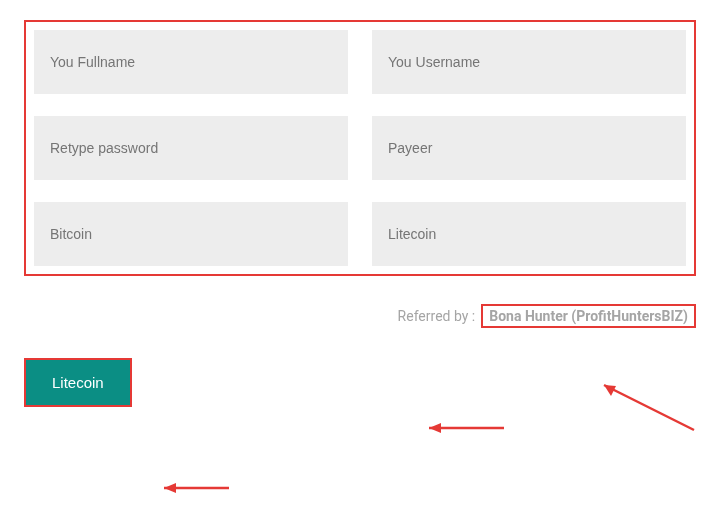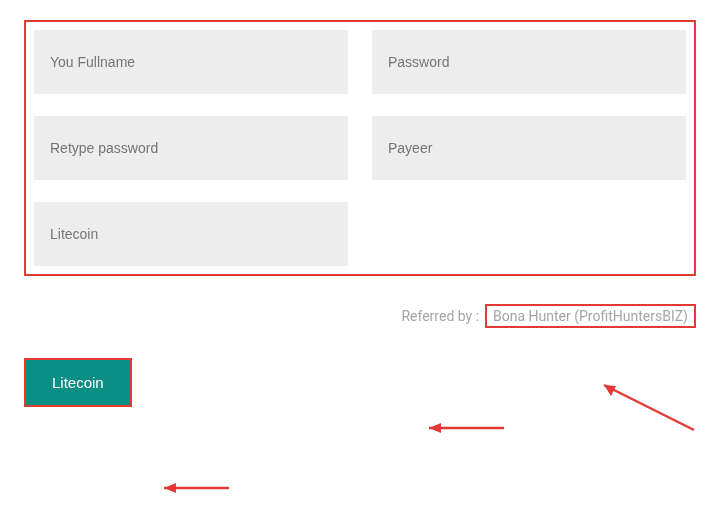--- a/index.html
+++ b/index.html
@@ -36,20 +36,21 @@
       align-items: center;
       gap: 6px;
       color: #a5a5a5;
       font-size: 14px;
       justify-content: flex-end;
     }
     .referred-box {
       border: 2px solid #e53935;
       padding: 2px 6px;
       color: #a5a5a5;
+      font-weight: bold;
     }
     .register-btn {
       margin-top: 30px;
       background: #0b8e84;
       color: #fff;
       border: 2px solid #e53935;
       padding: 14px 26px;
       font-size: 15px;
       cursor: pointer;
     }
@@ -60,26 +61,27 @@
     }
     .canvas-wrap { position: relative; width: 100%; }
   </style>
 </head>
 <body>
 
 <div class="canvas-wrap">
 
   <div class="form-box">
     <input class="field" placeholder="You Fullname" style="">
+    <input class="field" placeholder="You Username" style="">
 
-    <input class="field" type="password" placeholder="Password" style="">
     <input class="field" type="password" placeholder="Retype password" style="">
 
     <input class="field" placeholder="Payeer" style="">
 
+    <input class="field" placeholder="Bitcoin" style="">
     <input class="field" placeholder="Litecoin" style="">
 
   </div>
 
   <div class="referred-row">
     <span>Referred by :</span>
     <span class="referred-box">Bona Hunter (ProfitHuntersBIZ)</span>
   </div>
 
   <button class="register-btn">Litecoin</button>

